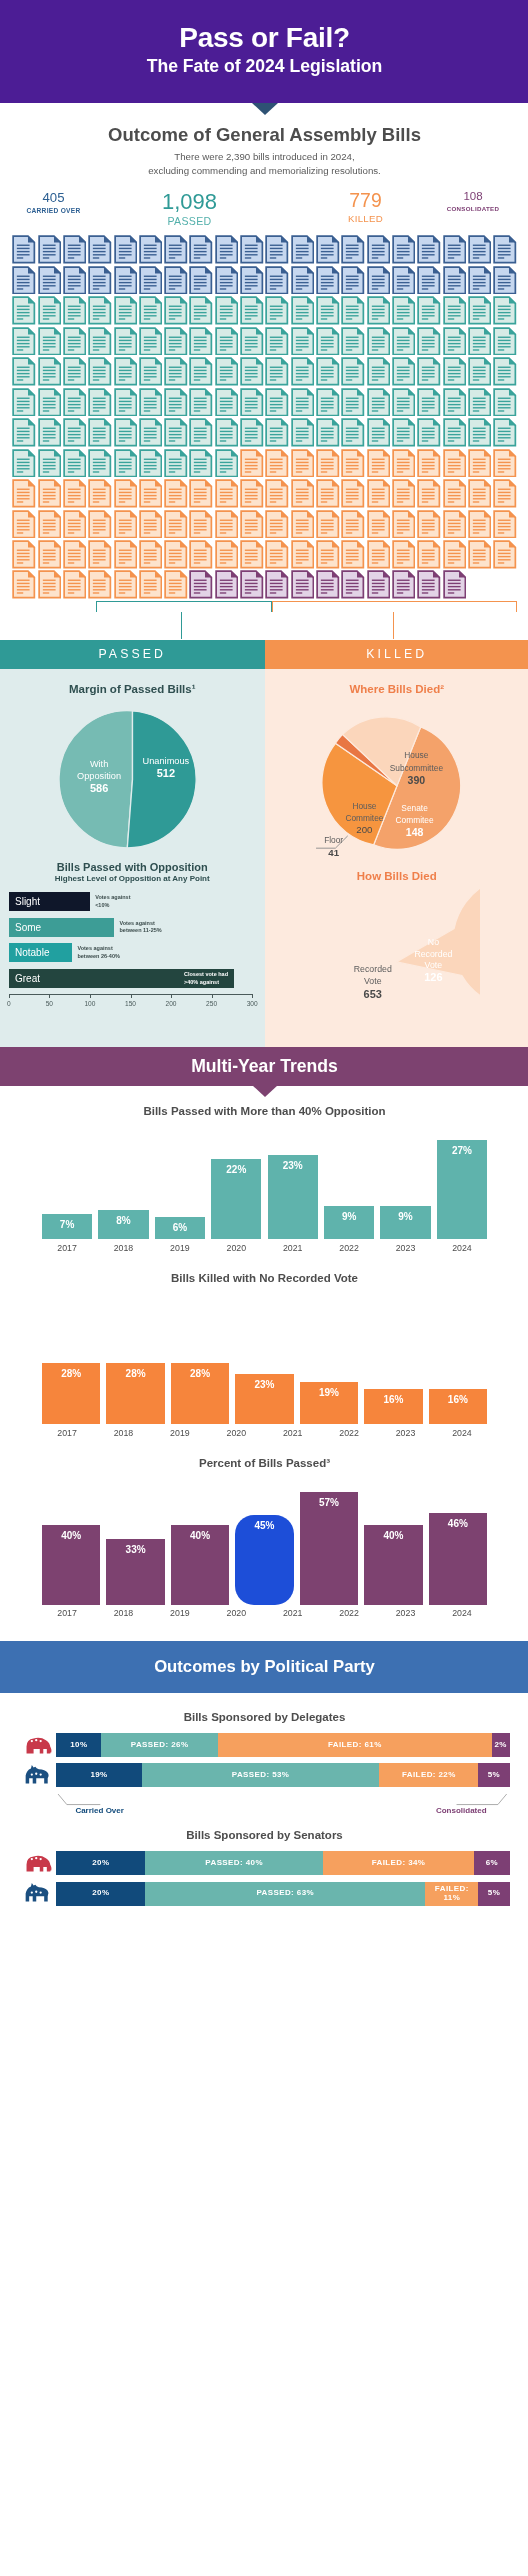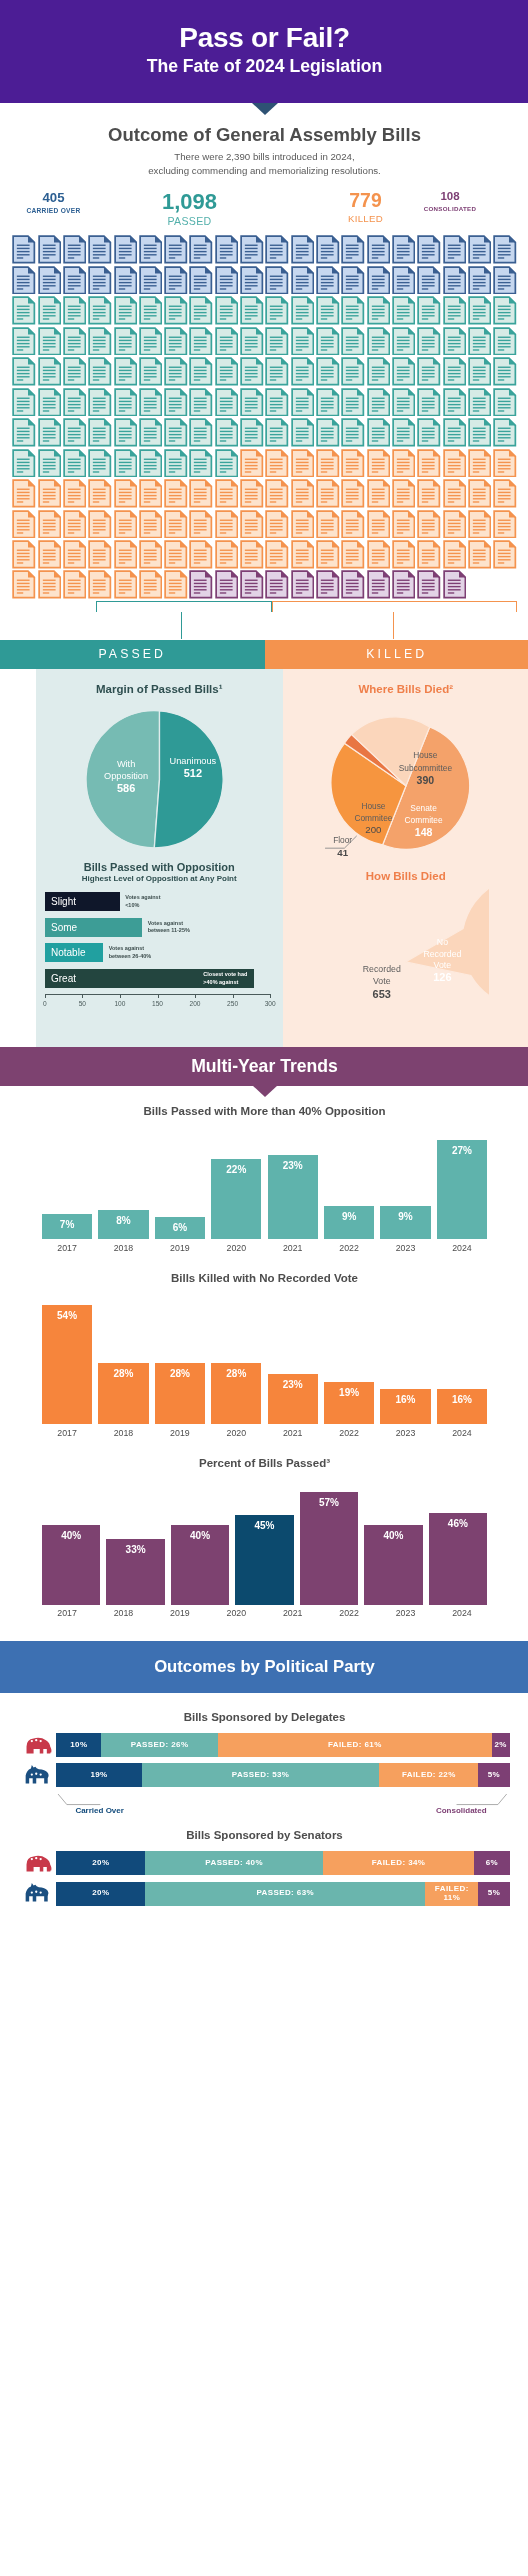--- a/index.html
+++ b/index.html
@@ -36,36 +36,36 @@
   }
   .notch.purple { border-top-color: #7d4270; }
 
   
   .sec1 { padding: 21px 0 0; text-align: center; background:#fff; }
   .sec1 h3 { font-size: 18.5px; color: #4d4d4d; font-weight: bold; }
   .sec1 .sub { font-size: 9.7px; color: #5a5a5a; margin-top: 4.4px; line-height: 1.45; }
 
   .stats { position: relative; height: 41px; margin-top: 12.3px; }
   .stat { position: absolute; text-align: center; }
-  .stat .num { font-weight: bold; line-height: 1; }
+  .stat .num { font-weight: normal; line-height: 1; }
   .stat .lbl { font-weight: bold; letter-spacing: 0.3px; margin-top: 2.6px; }
 
   .stat.carried { left: 16px; width: 75px; }
   .stat.carried .num { font-size: 13.2px; color: #2c5f92; }
   .stat.carried .lbl { font-size: 6.6px; color: #2c5f92; }
 
   .stat.passed { left: 141px; width: 97px; }
   .stat.passed .num { font-size: 22px; color: #2f9a96; }
   .stat.passed .lbl { font-size: 10.6px; color: #53b0ab; font-weight: normal; }
 
   .stat.killed { left: 326px; width: 79px; }
   .stat.killed .num { font-size: 19.4px; color: #f4934e; }
   .stat.killed .lbl { font-size: 9.7px; color: #f4934e; font-weight: normal; }
 
-  .stat.consol { left: 398px; width: 104px; }
+  .stat.consol { left: 421px; width: 104px; }
   .stat.consol .num { font-size: 11.5px; color: #7d3f74; }
   .stat.consol .lbl { font-size: 6.2px; color: #7d3f74; }
 
   
   .grid {
     display: grid;
     grid-template-columns: repeat(20, 1fr);
     gap: 1.8px 1.8px;
     padding: 3.5px 12.3px 0;
   }
@@ -85,21 +85,21 @@
   .pkbanner .pk {
     flex: 1; display: flex; align-items: center; justify-content: center;
     color: #fff; font-size: 12.3px; letter-spacing: 3.1px;
   }
   .pk.passed { background: #2f9a96; }
   .pk.killed { background: #f4934e; }
 
   
   .panels { display: flex; }
   .panel { width: 50%; position: relative; }
-  .panel.left { background: #dfecec; margin-left: 36px; }
+  .panel.left { background: #dfecec; }
   .panel.right { background: #fdeade; }
 
   .ptitle { text-align:center; font-weight: bold; padding-top: 14px; }
   .ptitle.t-left { font-size: 11.5px; color: #2f4f50; }
   .ptitle.t-right { font-size: 11.5px; color: #ef7f4a; }
 
   .pie-wrap { display:flex; justify-content:center; margin-top: 7px; }
 
   .bar-title { text-align:center; margin-top: 5.3px; }
   .bar-title .main { font-size: 11px; font-weight: bold; color: #2f4f50; }
@@ -2512,23 +2512,20 @@
         <div>2022</div>
         <div>2023</div>
         <div>2024</div>
       </div>
   </div>
 
   <div class="vchart">
     <h4>Bills Killed with No Recorded Vote</h4>
     <div class="vcols" id="vc2" style="height:128px;">
         <div class="vcol">
-          <div class="vbar" style="height:93.1%;background:#f6853c;">54%</div>
-        </div>
-        <div class="vcol">
           <div class="vbar" style="height:48.3%;background:#f6853c;">28%</div>
         </div>
         <div class="vcol">
           <div class="vbar" style="height:48.3%;background:#f6853c;">28%</div>
         </div>
         <div class="vcol">
           <div class="vbar" style="height:48.3%;background:#f6853c;">28%</div>
         </div>
         <div class="vcol">
           <div class="vbar" style="height:39.7%;background:#f6853c;">23%</div>
@@ -2561,21 +2558,21 @@
         <div class="vcol">
           <div class="vbar" style="height:64.5%;background:#7d4270;">40%</div>
         </div>
         <div class="vcol">
           <div class="vbar" style="height:53.2%;background:#7d4270;">33%</div>
         </div>
         <div class="vcol">
           <div class="vbar" style="height:64.5%;background:#7d4270;">40%</div>
         </div>
         <div class="vcol">
-          <div class="vbar" style="height:72.6%;background:#0c4a6e;">45%</div>
+          <div class="vbar" style="height:72.6%;background:#1d4ed8;border-radius:19px;">45%</div>
         </div>
         <div class="vcol">
           <div class="vbar" style="height:91.9%;background:#7d4270;">57%</div>
         </div>
         <div class="vcol">
           <div class="vbar" style="height:64.5%;background:#7d4270;">40%</div>
         </div>
         <div class="vcol">
           <div class="vbar" style="height:74.2%;background:#7d4270;">46%</div>
         </div>

